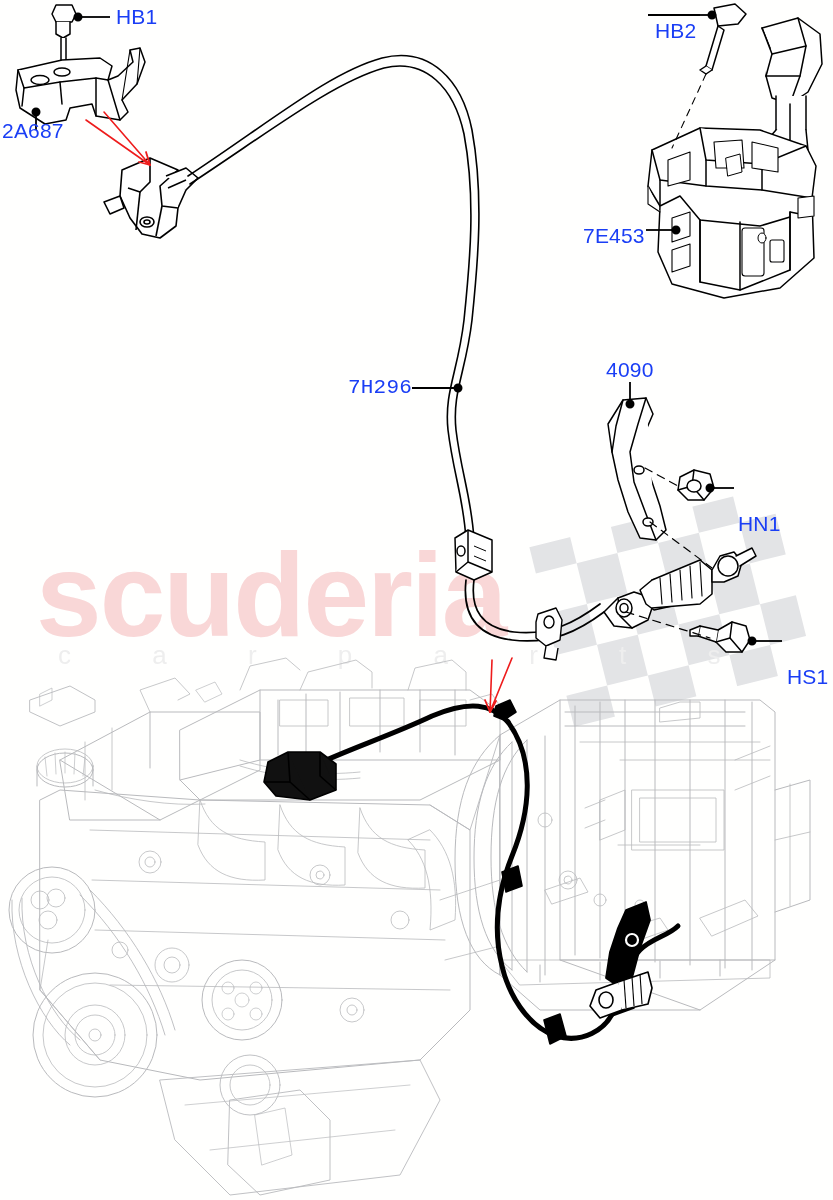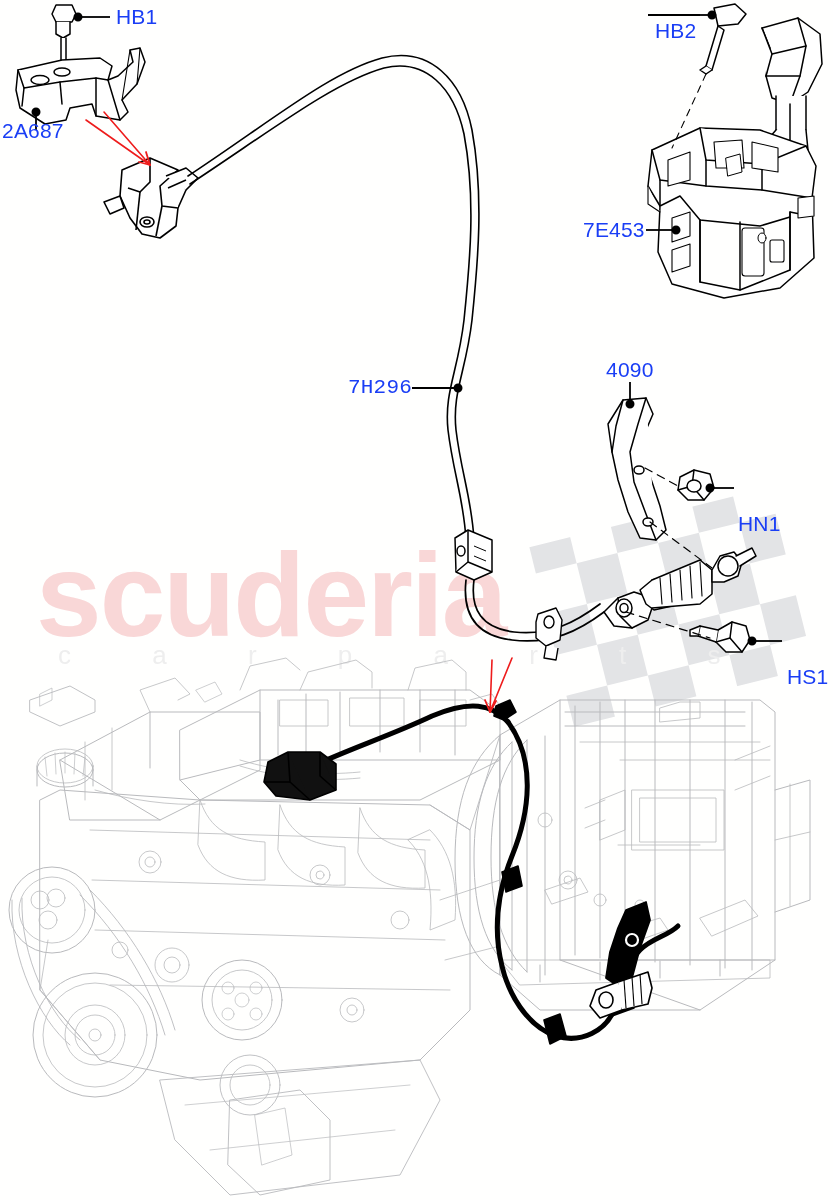--- a/index.html
+++ b/index.html
@@ -503,19 +503,19 @@
 
       <path d="M512 658 L490 712"></path>
       <path d="M492 660 L490 712"></path>
       <path d="M490 712 L485 700 M490 712 L496 701" stroke-width="1.8"></path>
     </g>
   </svg>
 
   <div class="lbl" style="left:116px;top:6px;">HB1</div>
   <div class="lbl" style="left:2px;top:120px;">2A687</div>
   <div class="lbl" style="left:655px;top:20px;">HB2</div>
-  <div class="lbl" style="left:583px;top:219px;">7E453</div>
+  <div class="lbl" style="left:583px;top:225px;">7E453</div>
   <div class="lbl" style="left:348px;top:377px;font-family:Liberation Mono, monospace;">7H296</div>
   <div class="lbl" style="left:606px;top:359px;">4090</div>
   <div class="lbl" style="left:738px;top:477px;margin-top:36px;">HN1</div>
   <div class="lbl" style="left:787px;top:666px;">HS1</div>
 
 </div>
 
 </body></html>

